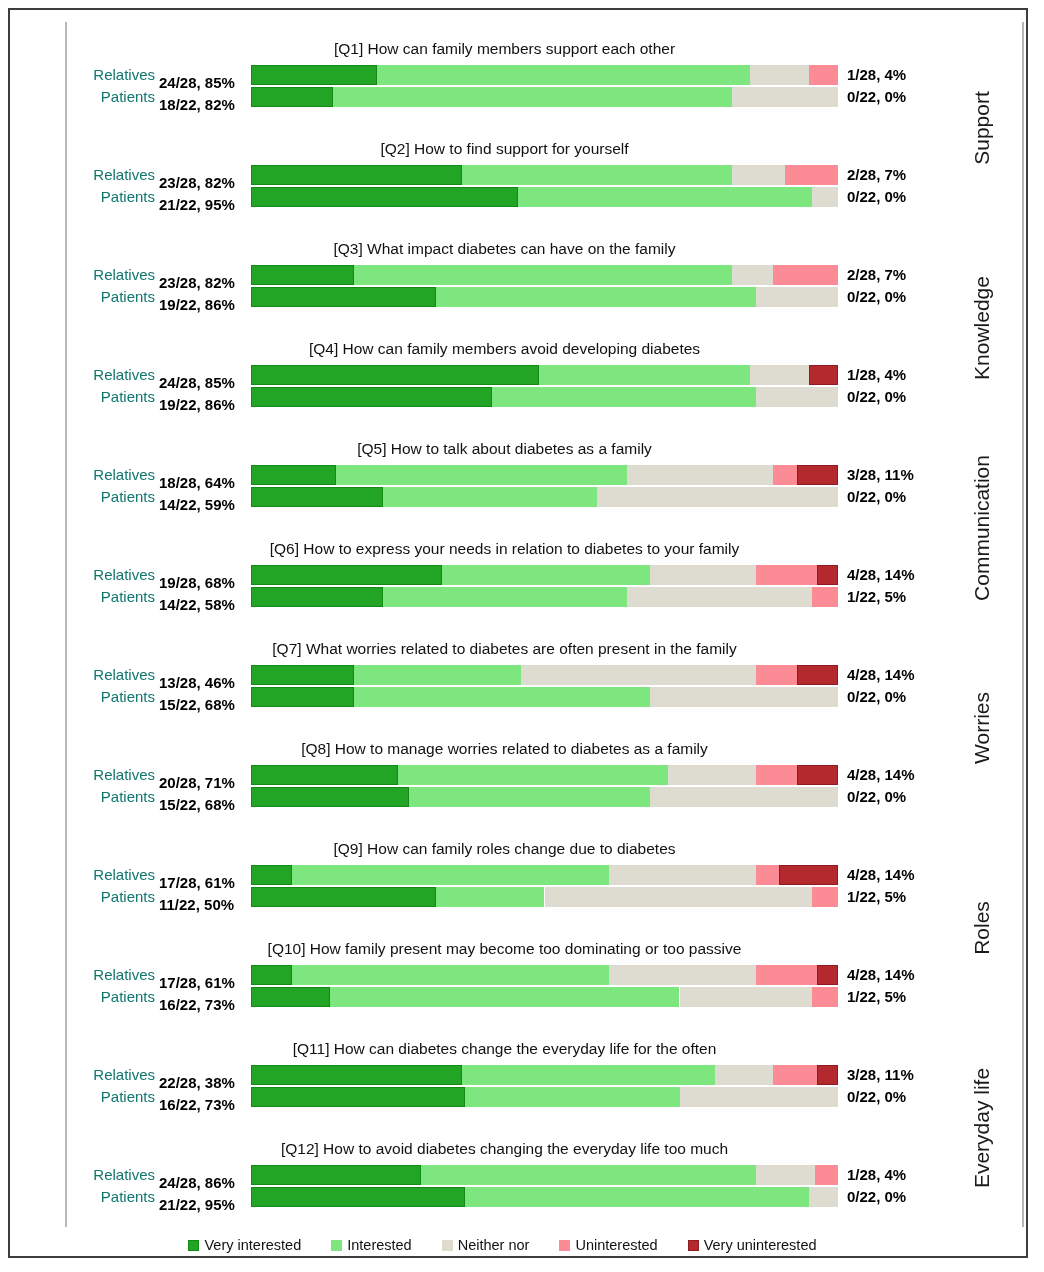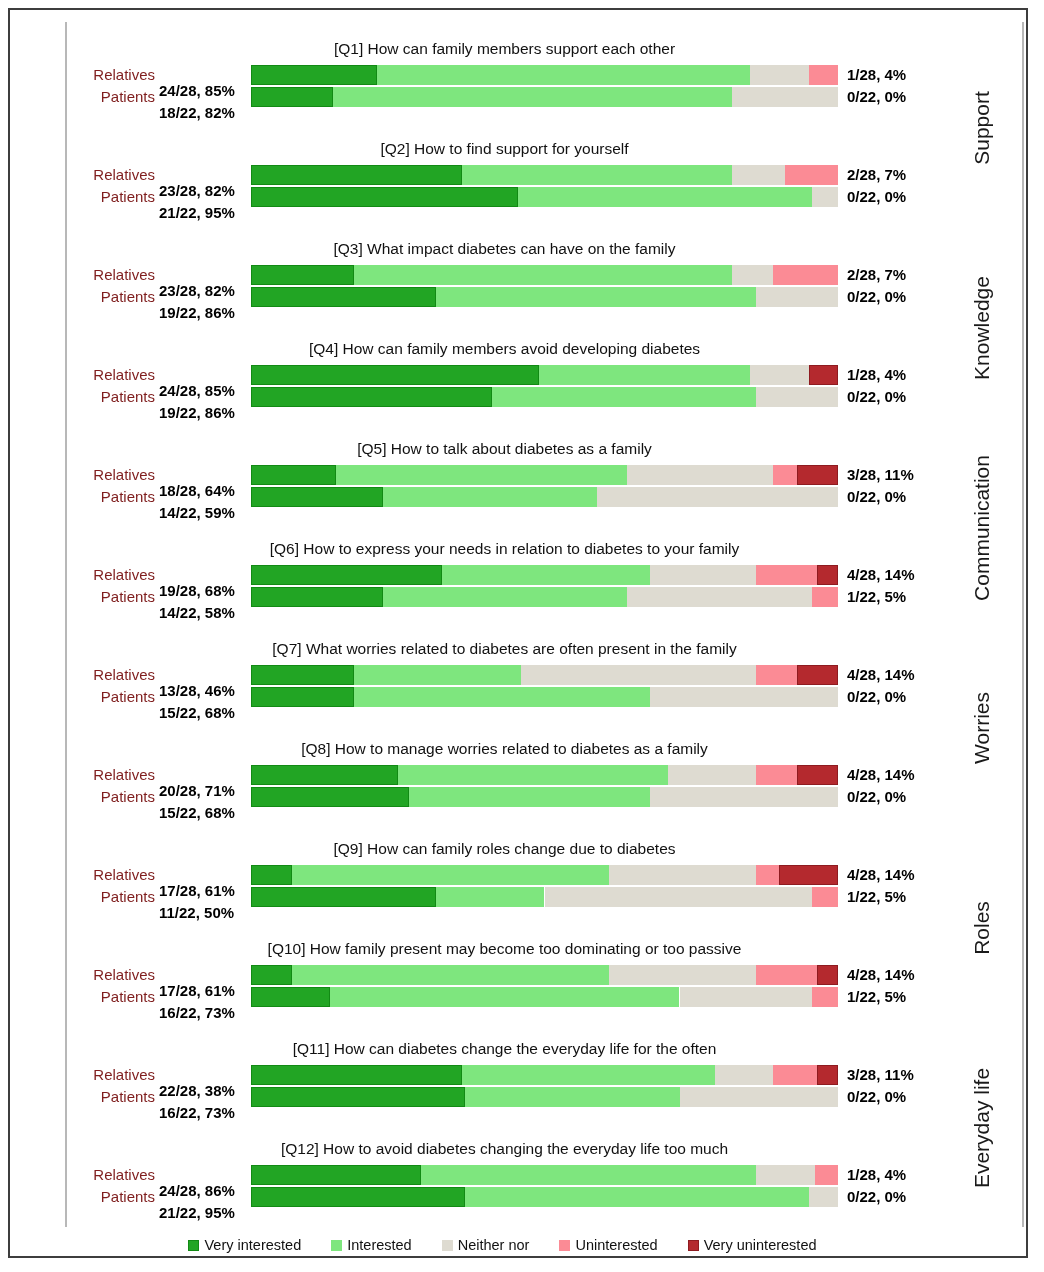--- a/index.html
+++ b/index.html
@@ -38,24 +38,24 @@
   .qblock{position:absolute;left:0;width:875px;}
   .qtitle{
     position:absolute;left:0;top:0;width:875px;
     text-align:center;font-size:15.5px;color:#111;
     white-space:nowrap;
   }
   .row{position:absolute;left:0;width:875px;height:22px;}
   .rowlabel{
     position:absolute;left:0;top:0;width:88px;height:22px;
     text-align:right;line-height:22px;
-    font-size:15px;color:#7f1d1d;
+    font-size:15px;color:#0f766e;
   }
   .rowcount{
-    position:absolute;left:92px;top:16px;width:88px;height:22px;
+    position:absolute;left:92px;top:8px;width:88px;height:22px;
     text-align:left;line-height:22px;
     font-size:15px;color:#000;font-weight:bold;
   }
   .bar{
     position:absolute;left:184px;top:1px;height:20px;width:587px;
   }
   .seg{
     position:absolute;top:0;height:20px;box-sizing:border-box;
   }
   .seg.vi{background:#22a524;border:1px solid #128a14;}

